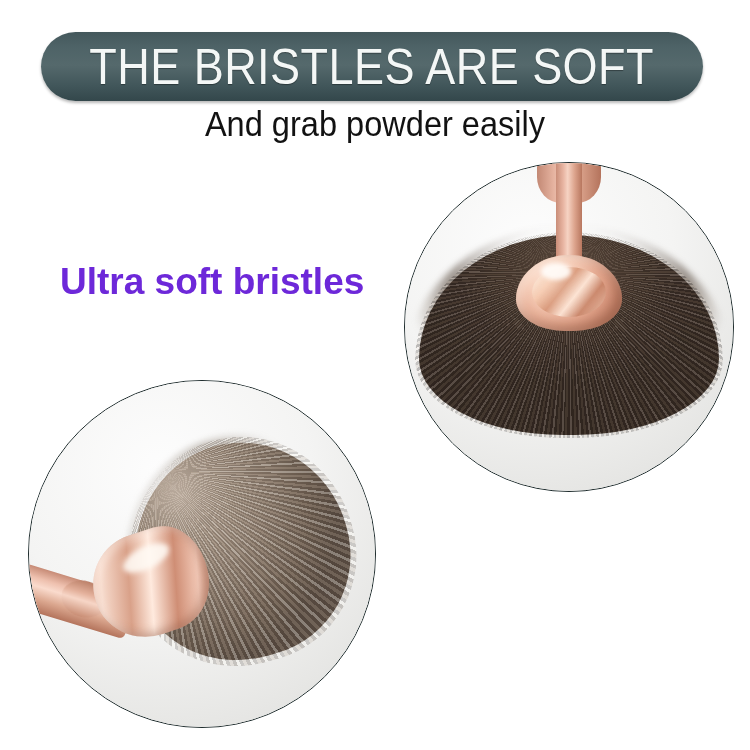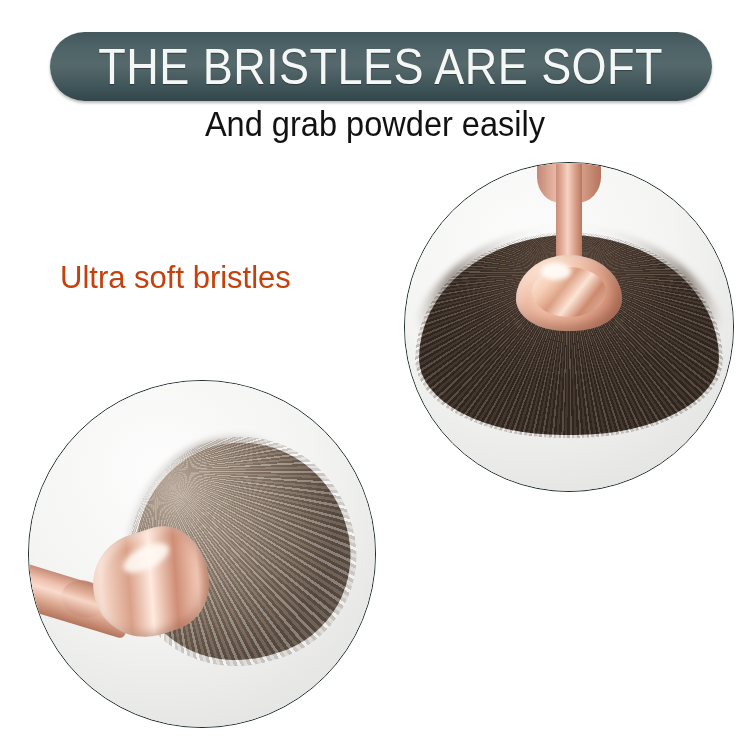--- a/index.html
+++ b/index.html
@@ -15,21 +15,21 @@
     position: relative;
     width: 750px;
     height: 750px;
     background: #ffffff;
     overflow: hidden;
   }
 
   
   .banner {
     position: absolute;
-    left: 50px;
+    left: 41px;
     top: 32px;
     width: 662px;
     height: 69px;
     border-radius: 36px;
     background: linear-gradient(to bottom,
                 #44585c 0%,
                 #4e6367 22%,
                 #55696c 48%,
                 #41565a 78%,
                 #33474b 100%);
@@ -60,24 +60,25 @@
     color: #121212;
     font-size: 35px;
     line-height: 1.15;
     transform: scaleX(0.93);
     font-family: "Liberation Sans Narrow", "Liberation Sans", sans-serif;
   }
 
   
   .label {
     position: absolute;
-    color: #c2410c;
-    font-size: 31px;
+    color: #6d28d9;
+    font-size: 37px;
     line-height: 1.42;
     white-space: pre-line;
+    font-weight: bold;
   }
   .label-left  { left: 60px;  top: 256px; }
   .label-right { left: 396px; top: 527px; }
 
   
   .photo {
     position: absolute;
     border-radius: 50%;
     border: 1.6px solid #1d2b2c;
     background: #f2f2f2;

